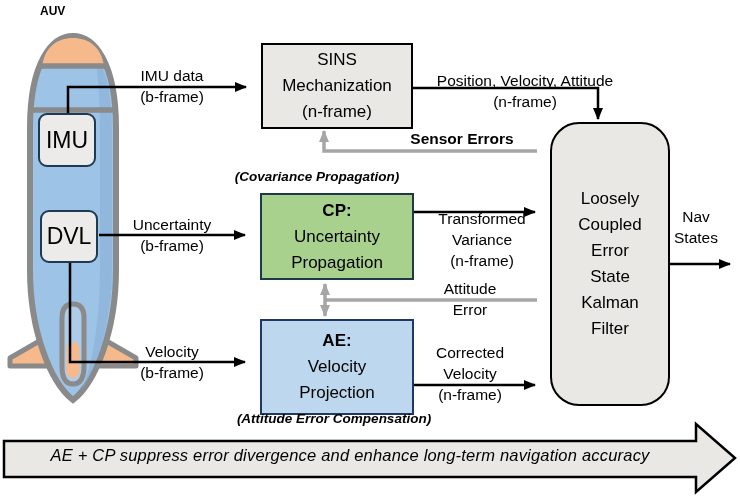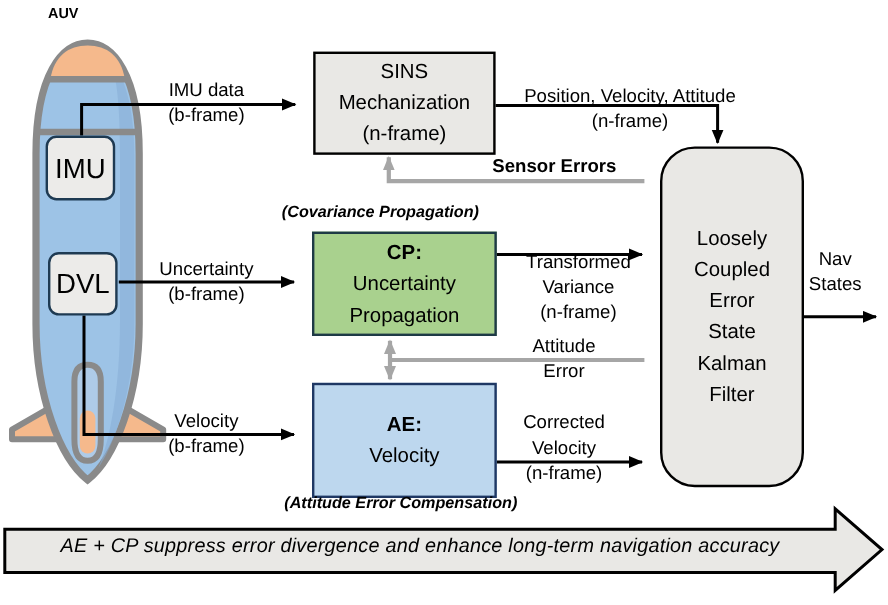--- a/index.html
+++ b/index.html
@@ -107,20 +107,21 @@
 
   <div class="abs block block-cp">
     <div class="bold">CP:</div>
     <div>Uncertainty</div>
     <div>Propagation</div>
   </div>
 
   <div class="abs block block-ae">
     <div class="bold">AE:</div>
     <div>Velocity</div>
+    <div>Projection</div>
   </div>
 
   <div class="abs block block-kf">
     <div>Loosely</div>
     <div>Coupled</div>
     <div>Error</div>
     <div>State</div>
     <div>Kalman</div>
     <div>Filter</div>
   </div>

